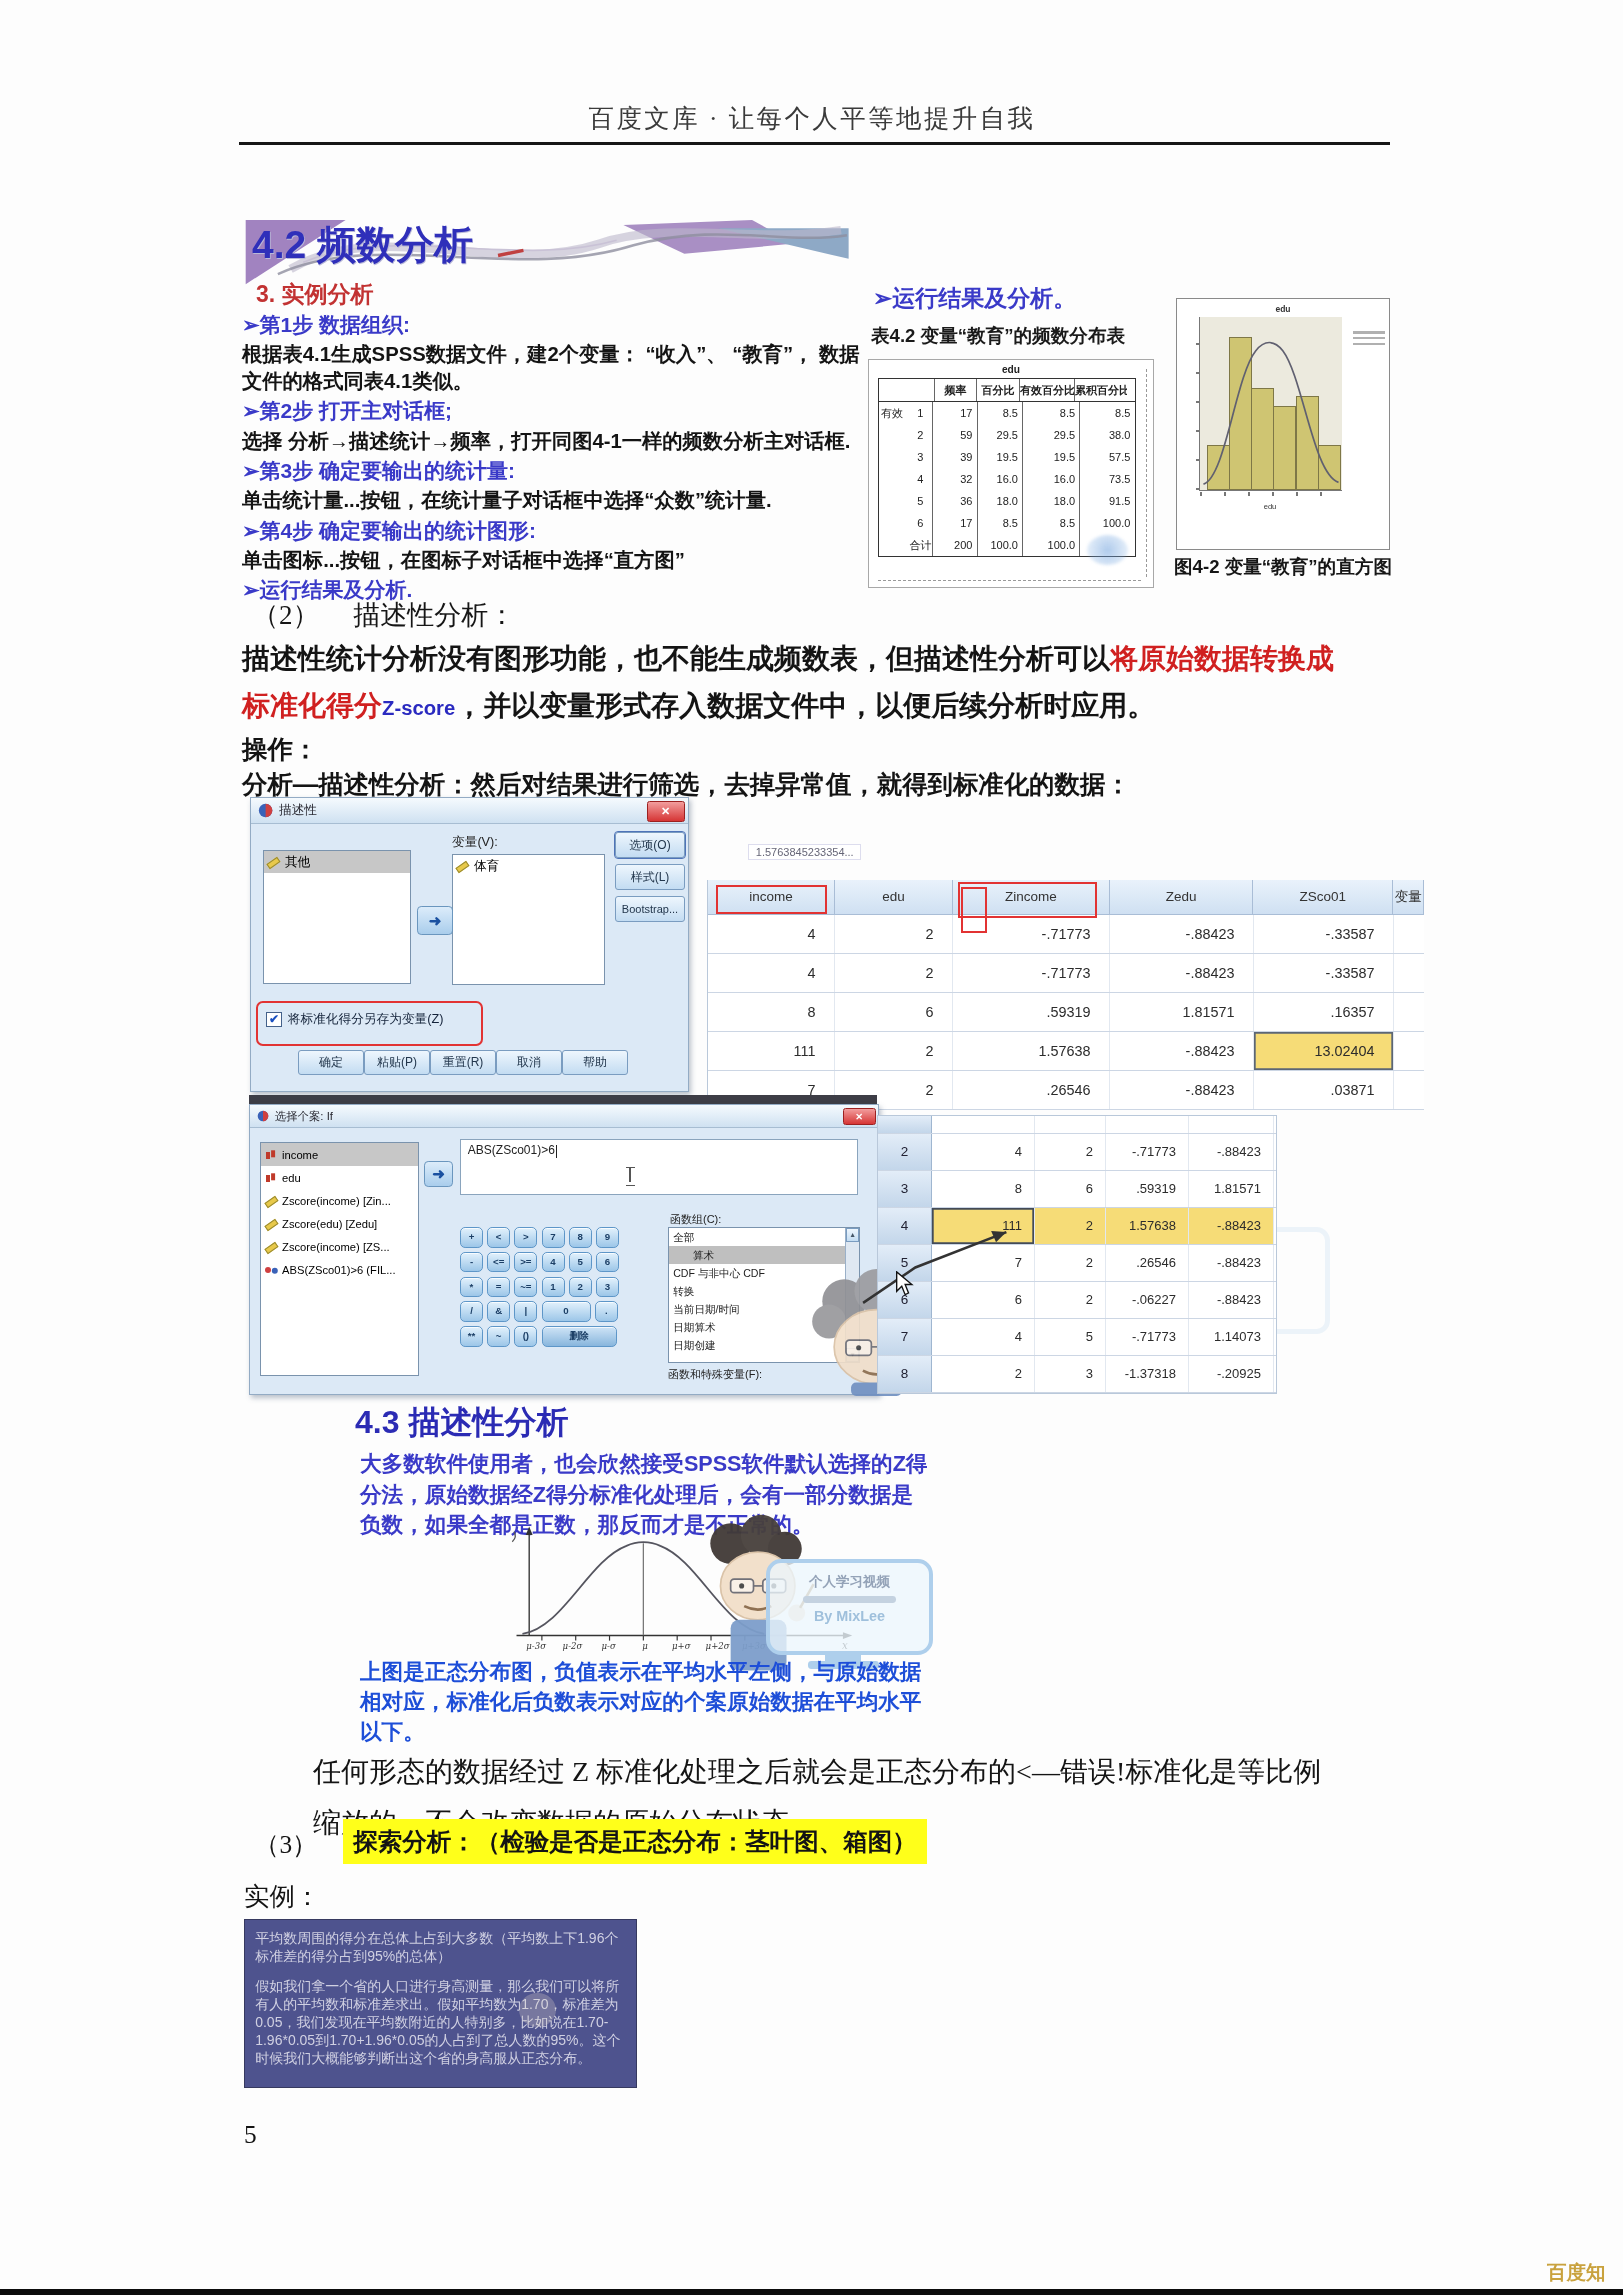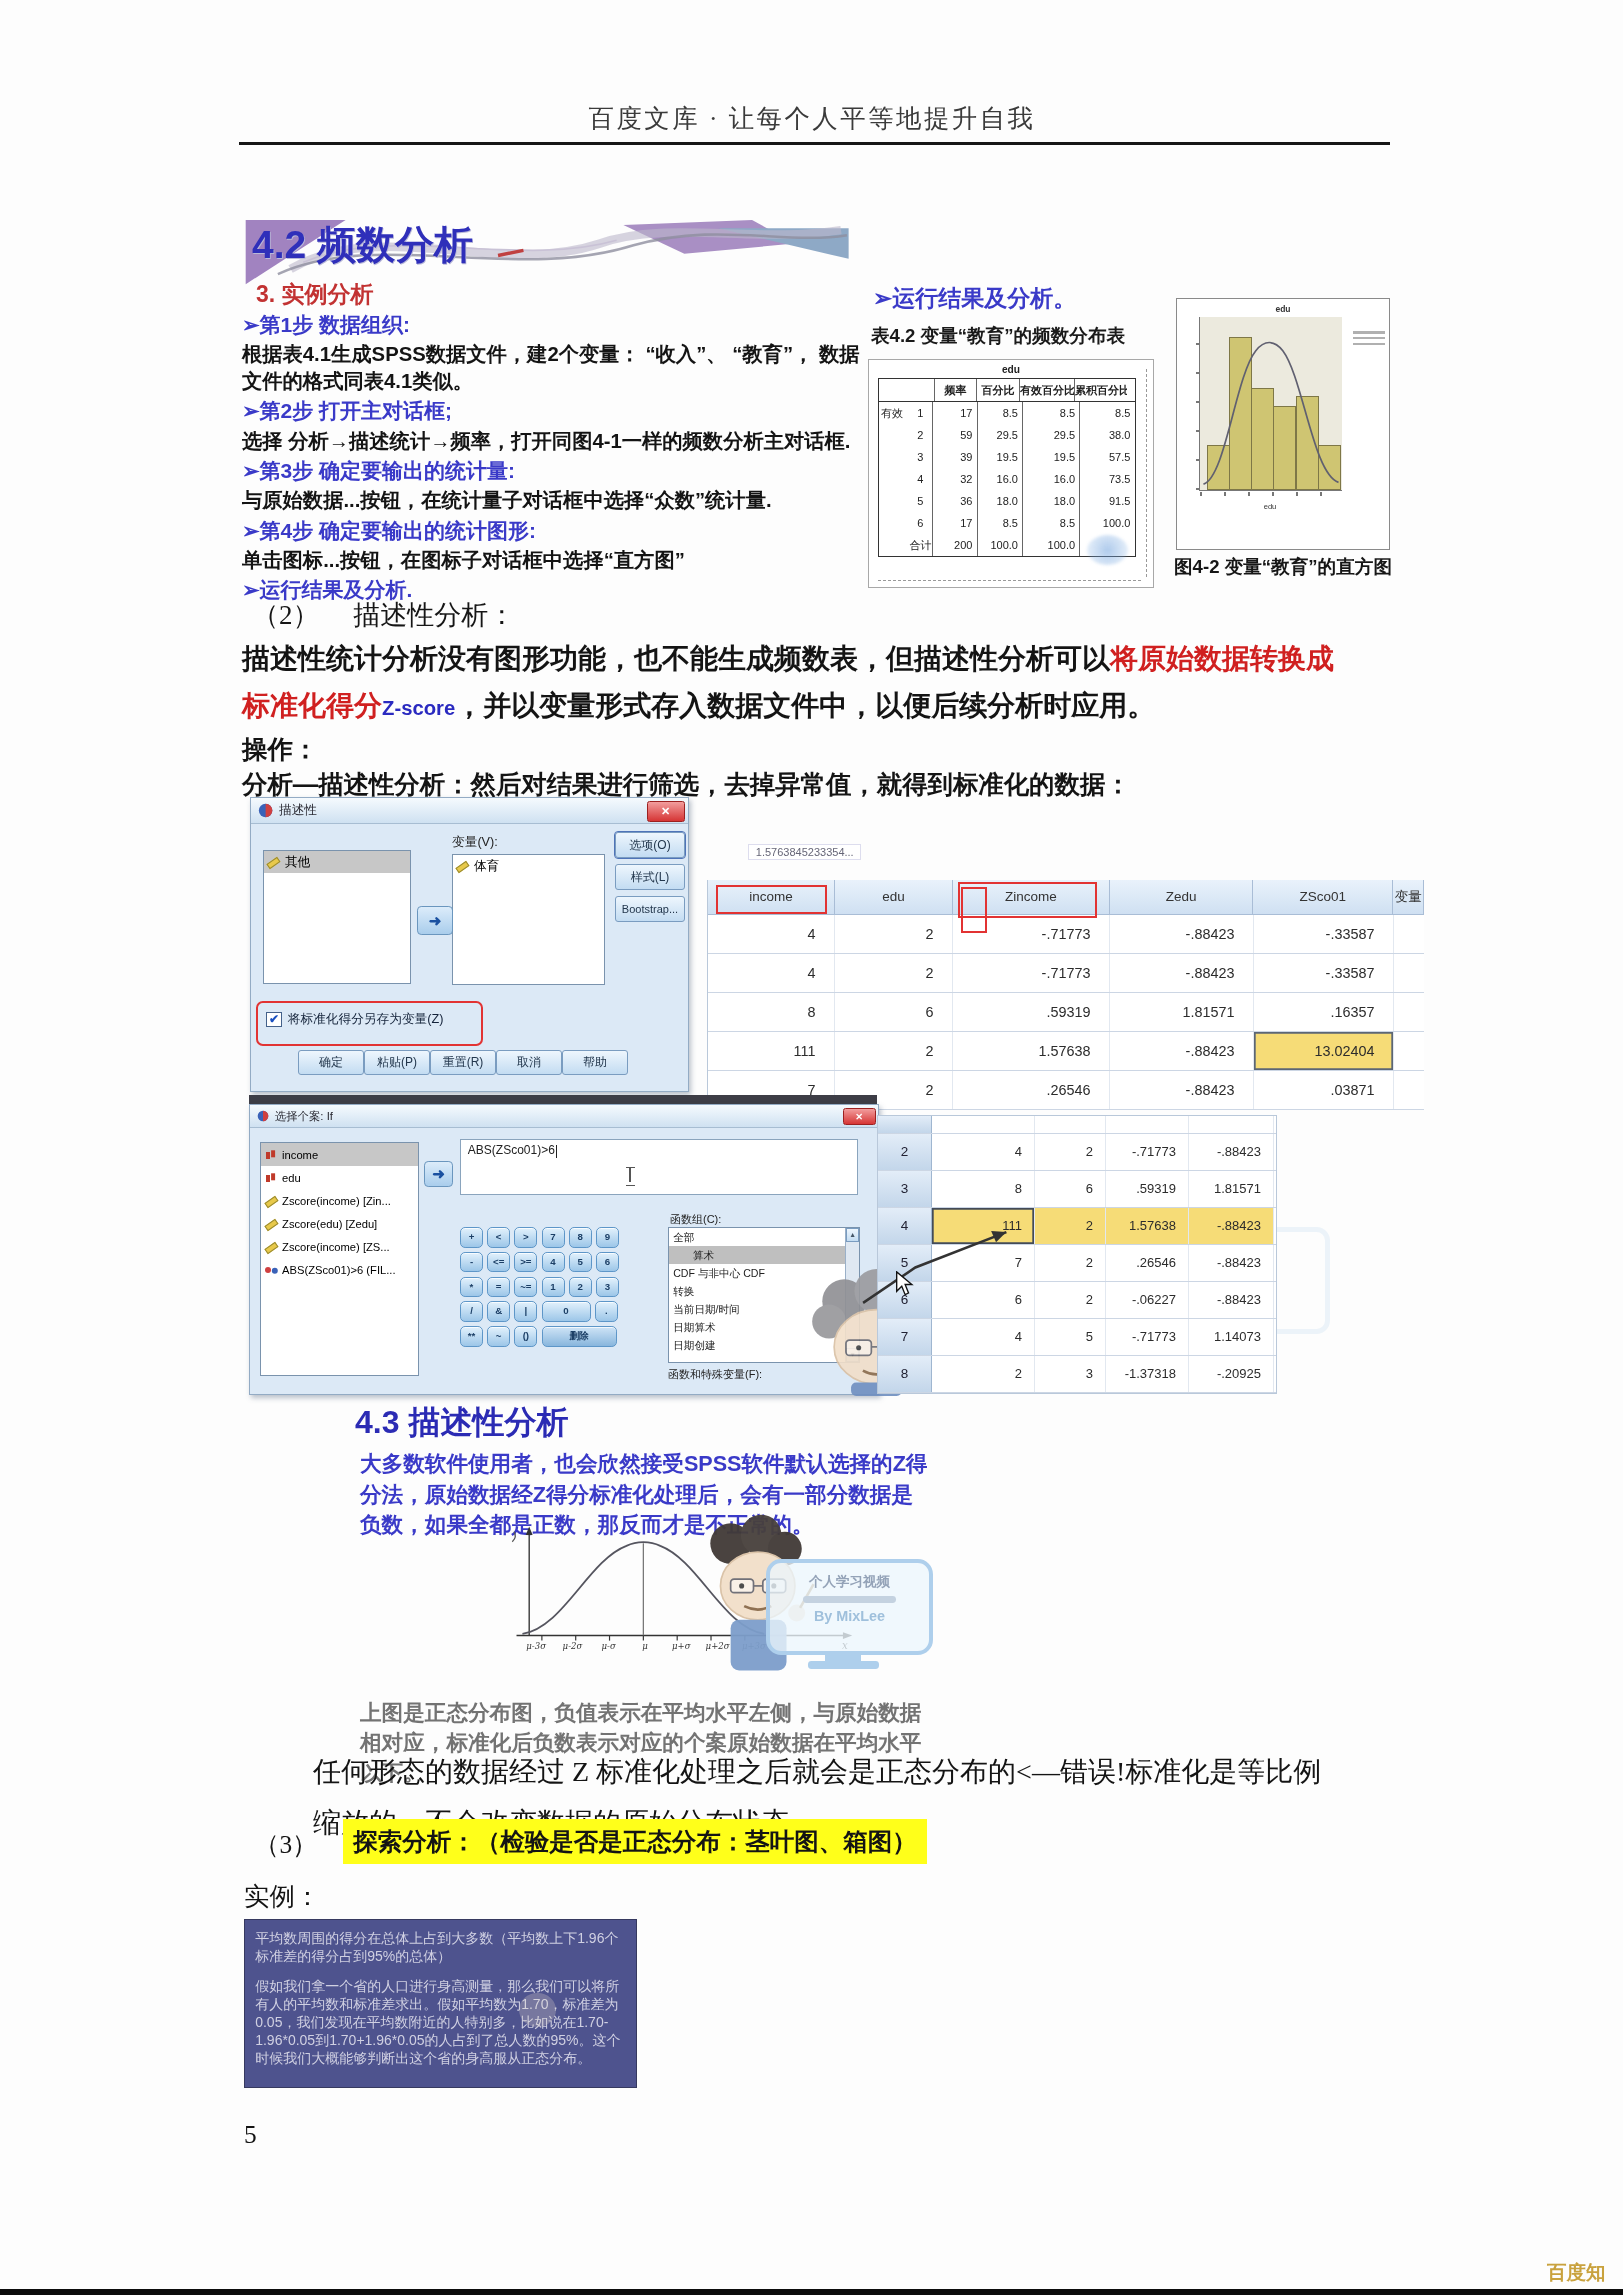--- a/index.html
+++ b/index.html
@@ -187,21 +187,21 @@
   .ctx{position:absolute;left:842px;top:1640px;font-size:10.2px;font-style:italic;color:#333;
      font-family:"DejaVu Serif",serif;}
   .cartoon2{position:absolute;left:690px;top:1513px;}
   .bubble{position:absolute;left:766px;top:1559px;width:159px;height:88px;border:4.2px solid #aecfec;
      border-radius:15.2px;background:rgba(236,246,253,.78);text-align:center;}
   .bubble .b1{margin-top:10.2px;font-size:13.5px;font-weight:bold;color:#94a3b8;}
   .bubble .b2{margin:5.1px auto;width:93px;height:6.8px;background:#c4d2e0;border-radius:3.4px;}
   .bubble .b3{font-size:14.4px;font-weight:bold;color:#9fc0dc;}
   .bstand{position:absolute;left:825px;top:1651px;width:36px;height:10.2px;background:#aecfec;}
   .bbase{position:absolute;left:808px;top:1661px;width:71px;height:7.6px;background:#aecfec;border-radius:3.4px;}
-  .bnote{position:absolute;left:360px;top:1657px;font-size:21.6px;font-weight:bold;color:#737373;line-height:30px;margin-top:41px;}
+  .bnote{position:absolute;left:360px;top:1657px;font-size:21.6px;font-weight:bold;color:#1d4ed8;line-height:30px;}
   
   .blackpara{position:absolute;left:313px;top:1746px;font-size:28px;color:#141414;line-height:51px;
      font-family:"Liberation Serif",serif;white-space:nowrap;}
   .n3{position:absolute;left:254px;top:1828px;font-size:25.4px;color:#141414;font-family:"Liberation Serif",serif;}
   .hl-yellow{position:absolute;left:343px;top:1819px;background:#ffff1a;padding:6px 10.2px;font-size:24.5px;
      font-weight:bold;color:#141414;font-family:"Liberation Serif",serif;}
   .example{position:absolute;left:244px;top:1880px;font-size:25.4px;color:#141414;font-family:"Liberation Serif",serif;}
   .bluebox{position:absolute;left:244px;top:1919px;width:393px;background:#4e538e;border:0.8px solid #36395f;
      padding:8.5px 10.2px;box-sizing:border-box;}
   .bluebox p{margin:0 0 12px 0;font-size:14px;line-height:18px;color:#d0d0e2;}
@@ -232,21 +232,21 @@
 
   <div class="t42">4.2 频数分析</div>
   <div class="item3">3. 实例分析</div>
   <div class="steps" data-each="sec42.steps">
 
   <div class="step blue">➢第1步 数据组织:</div>
       <div class="step black">根据表4.1生成SPSS数据文件，建2个变量： “收入”、 “教育”， 数据文件的格式同表4.1类似。</div>
       <div class="step blue">➢第2步 打开主对话框;</div>
       <div class="step black">选择 分析→描述统计→频率，打开同图4-1一样的频数分析主对话框.</div>
       <div class="step blue">➢第3步 确定要输出的统计量:</div>
-      <div class="step black">与原始数据...按钮，在统计量子对话框中选择“众数”统计量.</div>
+      <div class="step black">单击统计量...按钮，在统计量子对话框中选择“众数”统计量.</div>
       <div class="step blue">➢第4步 确定要输出的统计图形:</div>
       <div class="step black">单击图标...按钮，在图标子对话框中选择“直方图”</div>
       <div class="step blue">➢运行结果及分析.</div>
     </div>
 
   <div class="resh">➢运行结果及分析。</div>
   <div class="tcap">表4.2 变量“教育”的频数分布表</div>
 
   <div class="ftbox">
     <div class="ftitle">edu</div>

